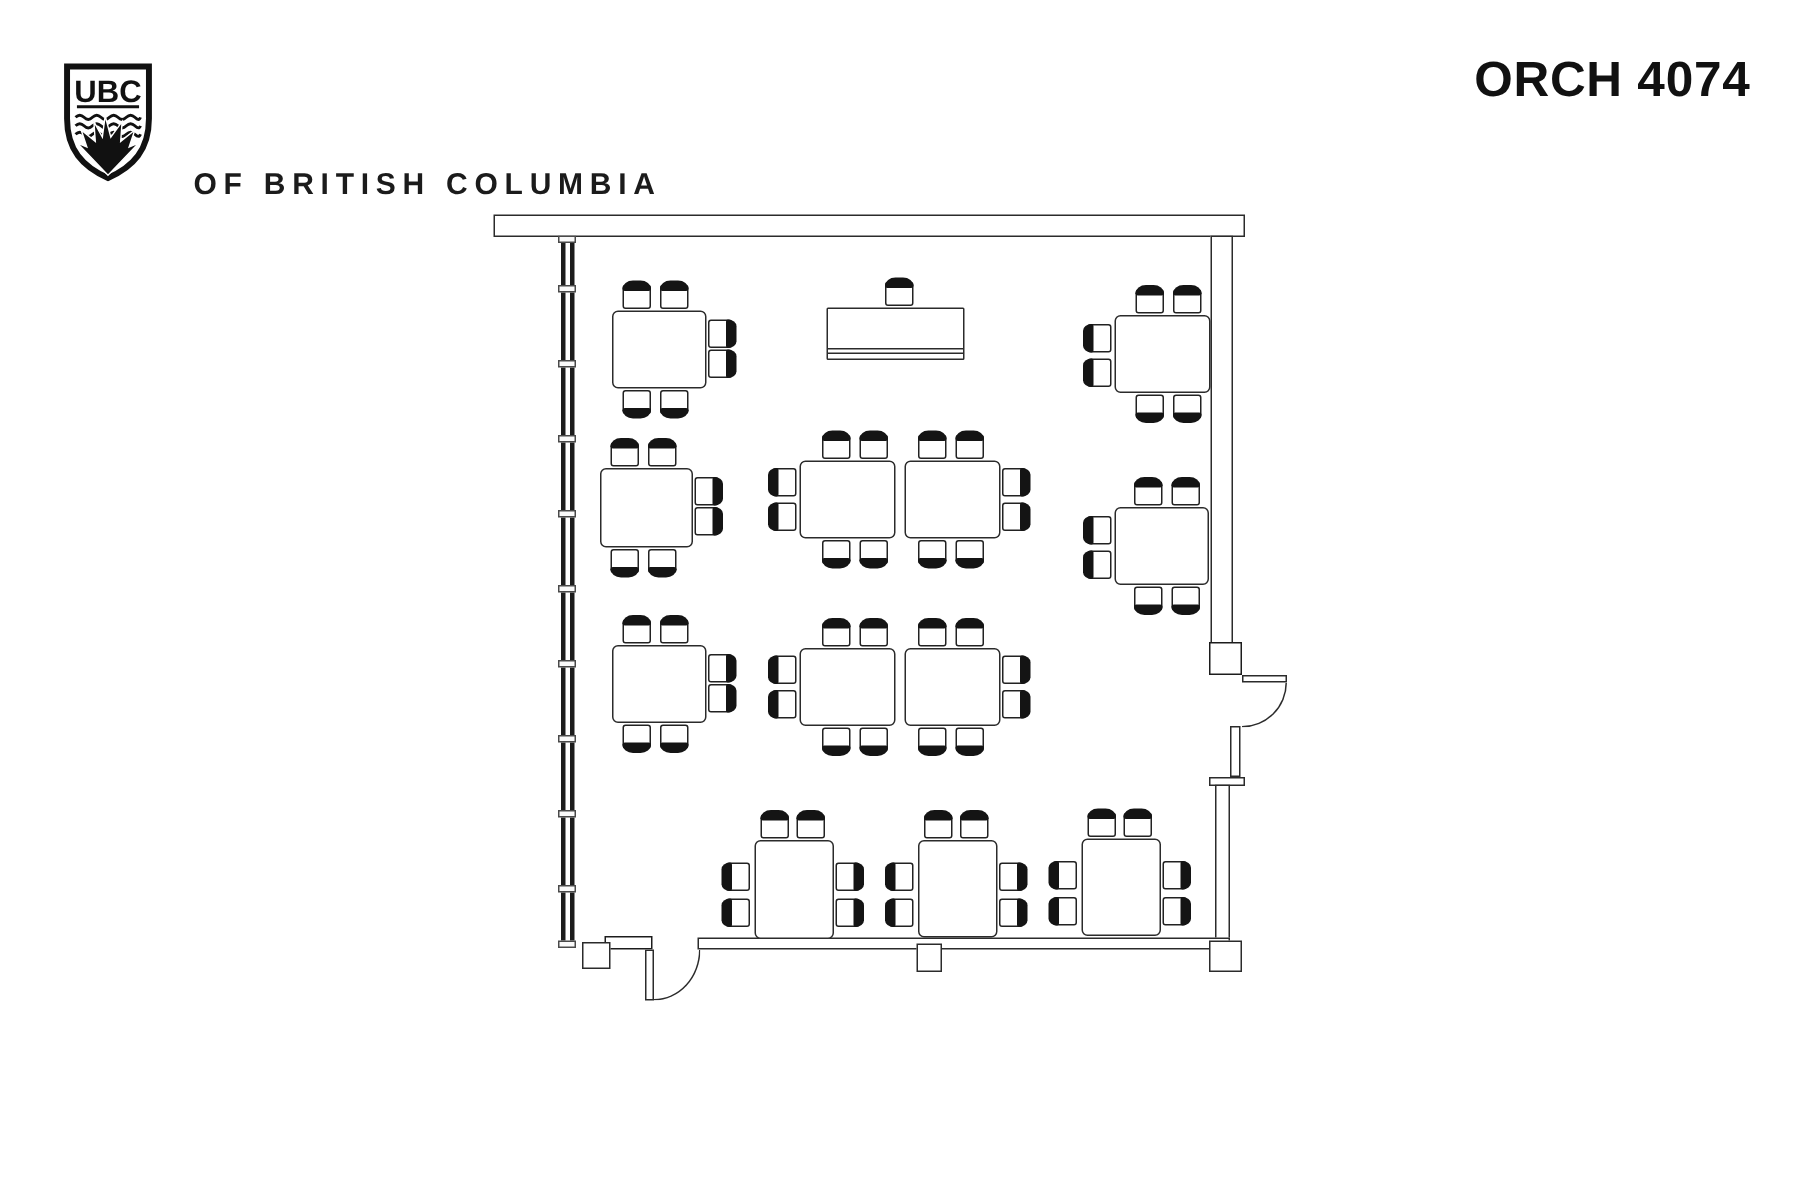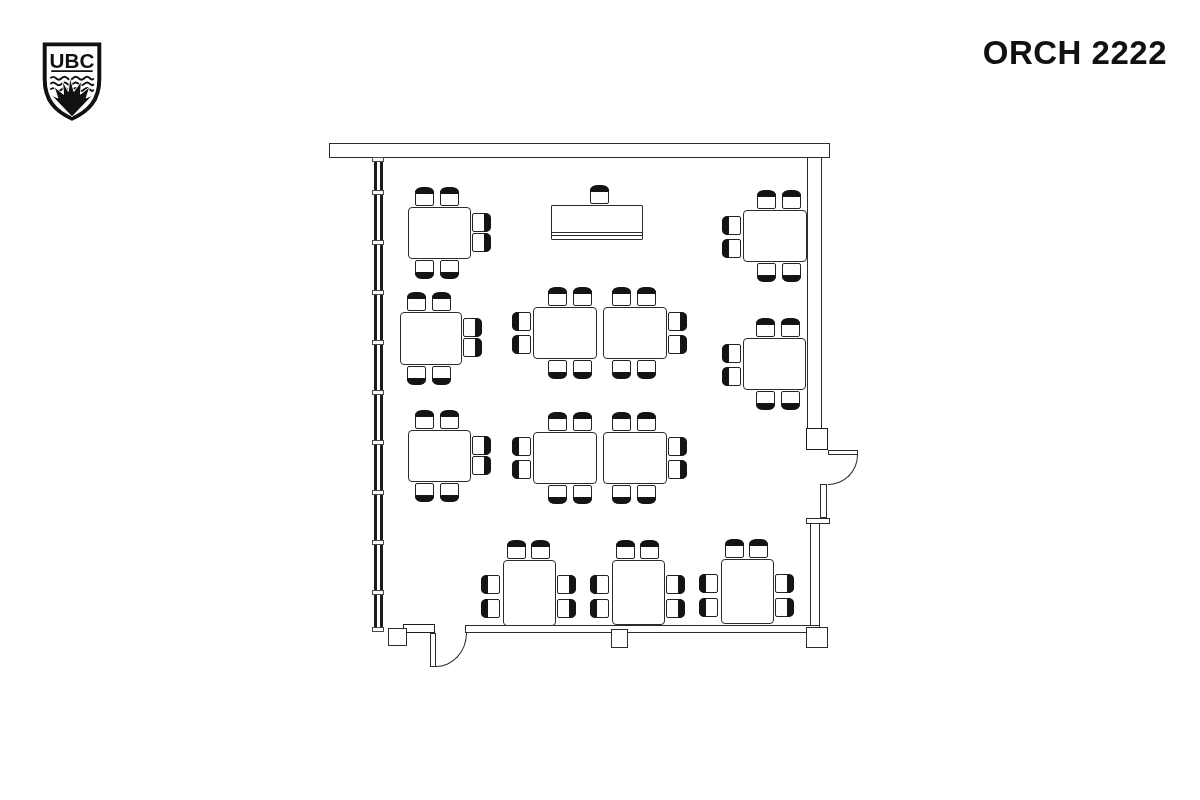--- a/index.html
+++ b/index.html
@@ -46,23 +46,23 @@
   <path d="M5 3 H63 V40 C63 62 52 74 34 82 C16 74 5 62 5 40 Z" fill="#ffffff" stroke="#111111" stroke-width="4.2"></path>
   <text x="34" y="28" text-anchor="middle" font-family="Liberation Sans, sans-serif" font-size="22" font-weight="bold" fill="#111">UBC</text>
   <path d="M12 31.5 H56" stroke="#111" stroke-width="2" fill="none"></path>
   <path d="M11 39 Q14 36 17 39 T23 39 T29 39 T35 39 T41 39 T47 39 T53 39 T57 39" stroke="#111" stroke-width="2" fill="none"></path>
   <path d="M11 45 Q14 42 17 45 T23 45 T29 45 T35 45 T41 45 T47 45 T53 45 T57 45" stroke="#111" stroke-width="2" fill="none"></path>
   <path d="M11 51 Q14 48 17 51 T23 51 T29 51 T35 51 T41 51 T47 51 T53 51 T57 51" stroke="#111" stroke-width="2" fill="none"></path>
   <path d="M34 80 L12 57 L19 60 L15 48 L25 56 L24 42 L30 53 L32 38 L36 53 L44 42 L43 56 L53 48 L49 60 L56 57 Z" fill="#111" stroke="#fff" stroke-width="1"></path>
 </svg>
 
 <div class="uni-name"><br>
-</div>
-
-<div class="room-label">ORCH 2222</div>
+<span>OF BRITISH COLUMBIA</span></div>
+
+<div class="room-label">ORCH 4074</div>
 
 <div class="plan">
     <div class="pe wall" style="left: 329px; top: 143px; width: 501px; height: 15px;"></div>
     <div class="pe wall" style="left: 807px; top: 157px; width: 15px; height: 273px;"></div>
     <div class="pe wall-thick" style="left: 806px; top: 428px; width: 22px; height: 22px;"></div>
     <div class="pe wall" style="left: 820px; top: 484px; width: 7px; height: 34px;"></div>
     <div class="pe wall" style="left: 806px; top: 518px; width: 24px; height: 6px;"></div>
     <div class="pe wall" style="left: 810px; top: 523px; width: 10px; height: 104px;"></div>
     <div class="pe wall" style="left: 465px; top: 625px; width: 355px; height: 8px;"></div>
     <div class="pe wall-thick" style="left: 403px; top: 624px; width: 32px; height: 9px;"></div>

